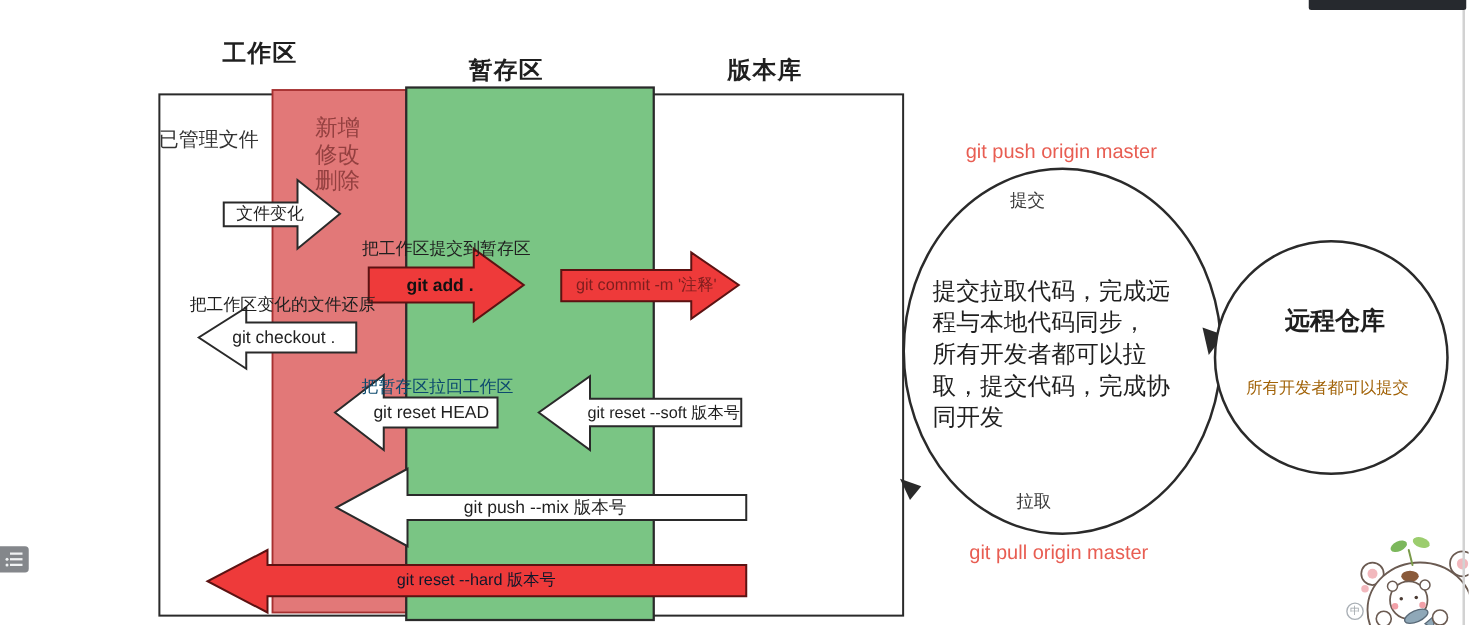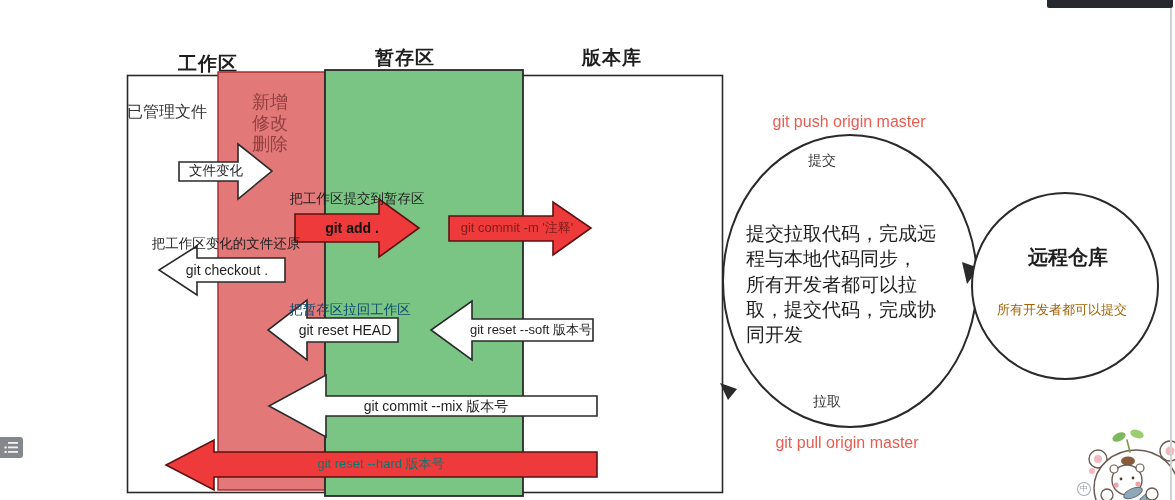--- a/index.html
+++ b/index.html
@@ -85,43 +85,43 @@
   <div class="toc-btn">
     <svg width="15" height="13" viewBox="0 0 15 13">
       <rect x="4" y="1" width="10" height="1.8" fill="#eef0f2"></rect>
       <circle cx="1.6" cy="6.4" r="1.2" fill="#eef0f2"></circle>
       <rect x="4" y="5.5" width="10" height="1.8" fill="#eef0f2"></rect>
       <circle cx="1.6" cy="10.9" r="1.2" fill="#eef0f2"></circle>
       <rect x="4" y="10" width="10" height="1.8" fill="#eef0f2"></rect>
     </svg>
   </div>
 
-  <span class="t hdr" style="left:208px;top:64px">工作区</span>
+  <span class="t hdr" style="left:208px;top:44px">工作区</span>
   <span class="t hdr" style="left:405px;top:58px">暂存区</span>
   <span class="t hdr" style="left:612px;top:58px">版本库</span>
 
   <span class="t" style="left:167px;top:112px;font-size:16px;color:#333">已管理文件</span>
   <span class="t chg" style="left:270px;top:103px">新增</span>
   <span class="t chg" style="left:270px;top:124px">修改</span>
   <span class="t chg" style="left:270px;top:145px">删除</span>
 
   <span class="t" style="left:216px;top:171px;font-size:13.5px">文件变化</span>
 
   <span class="t cap" style="left:357px;top:199px">把工作区提交到暂存区</span>
   <span class="t cmd" style="left:352px;top:228px;font-weight:bold;color:#111">git add .</span>
   <span class="t cmd-sm maroon" style="left:517px;top:228px">git commit -m '注释'</span>
 
   <span class="t cap" style="left:226px;top:244px">把工作区变化的文件还原</span>
   <span class="t cmd" style="left:227px;top:270px">git checkout .</span>
 
   <span class="t cap" style="left:350px;top:310px;color:#0c4a6e">把暂存区拉回工作区</span>
   <span class="t cmd" style="left:345px;top:330px">git reset HEAD</span>
   <span class="t cmd-sm" style="left:531px;top:330px">git reset --soft 版本号</span>
-  <span class="t cmd" style="left:436px;top:406px">git commit --mix 版本号</span>
-  <span class="t cmd-sm" style="left:381px;top:464px;color:#0f766e">git reset --hard 版本号</span>
+  <span class="t cmd" style="left:436px;top:406px">git push --mix 版本号</span>
+  <span class="t cmd-sm" style="left:381px;top:464px;color:#0f172a">git reset --hard 版本号</span>
 
   <span class="t red-cmd" style="left:849px;top:122px">git push origin master</span>
   <span class="t loop-lbl" style="left:822px;top:160px">提交</span>
   <span class="t desc" style="left:841px;top:284px">提交拉取代码，完成远
 程与本地代码同步，
 所有开发者都可以拉
 取，提交代码，完成协
 同开发</span>
   <span class="t loop-lbl" style="left:827px;top:401px">拉取</span>
   <span class="t red-cmd" style="left:847px;top:443px">git pull origin master</span>

